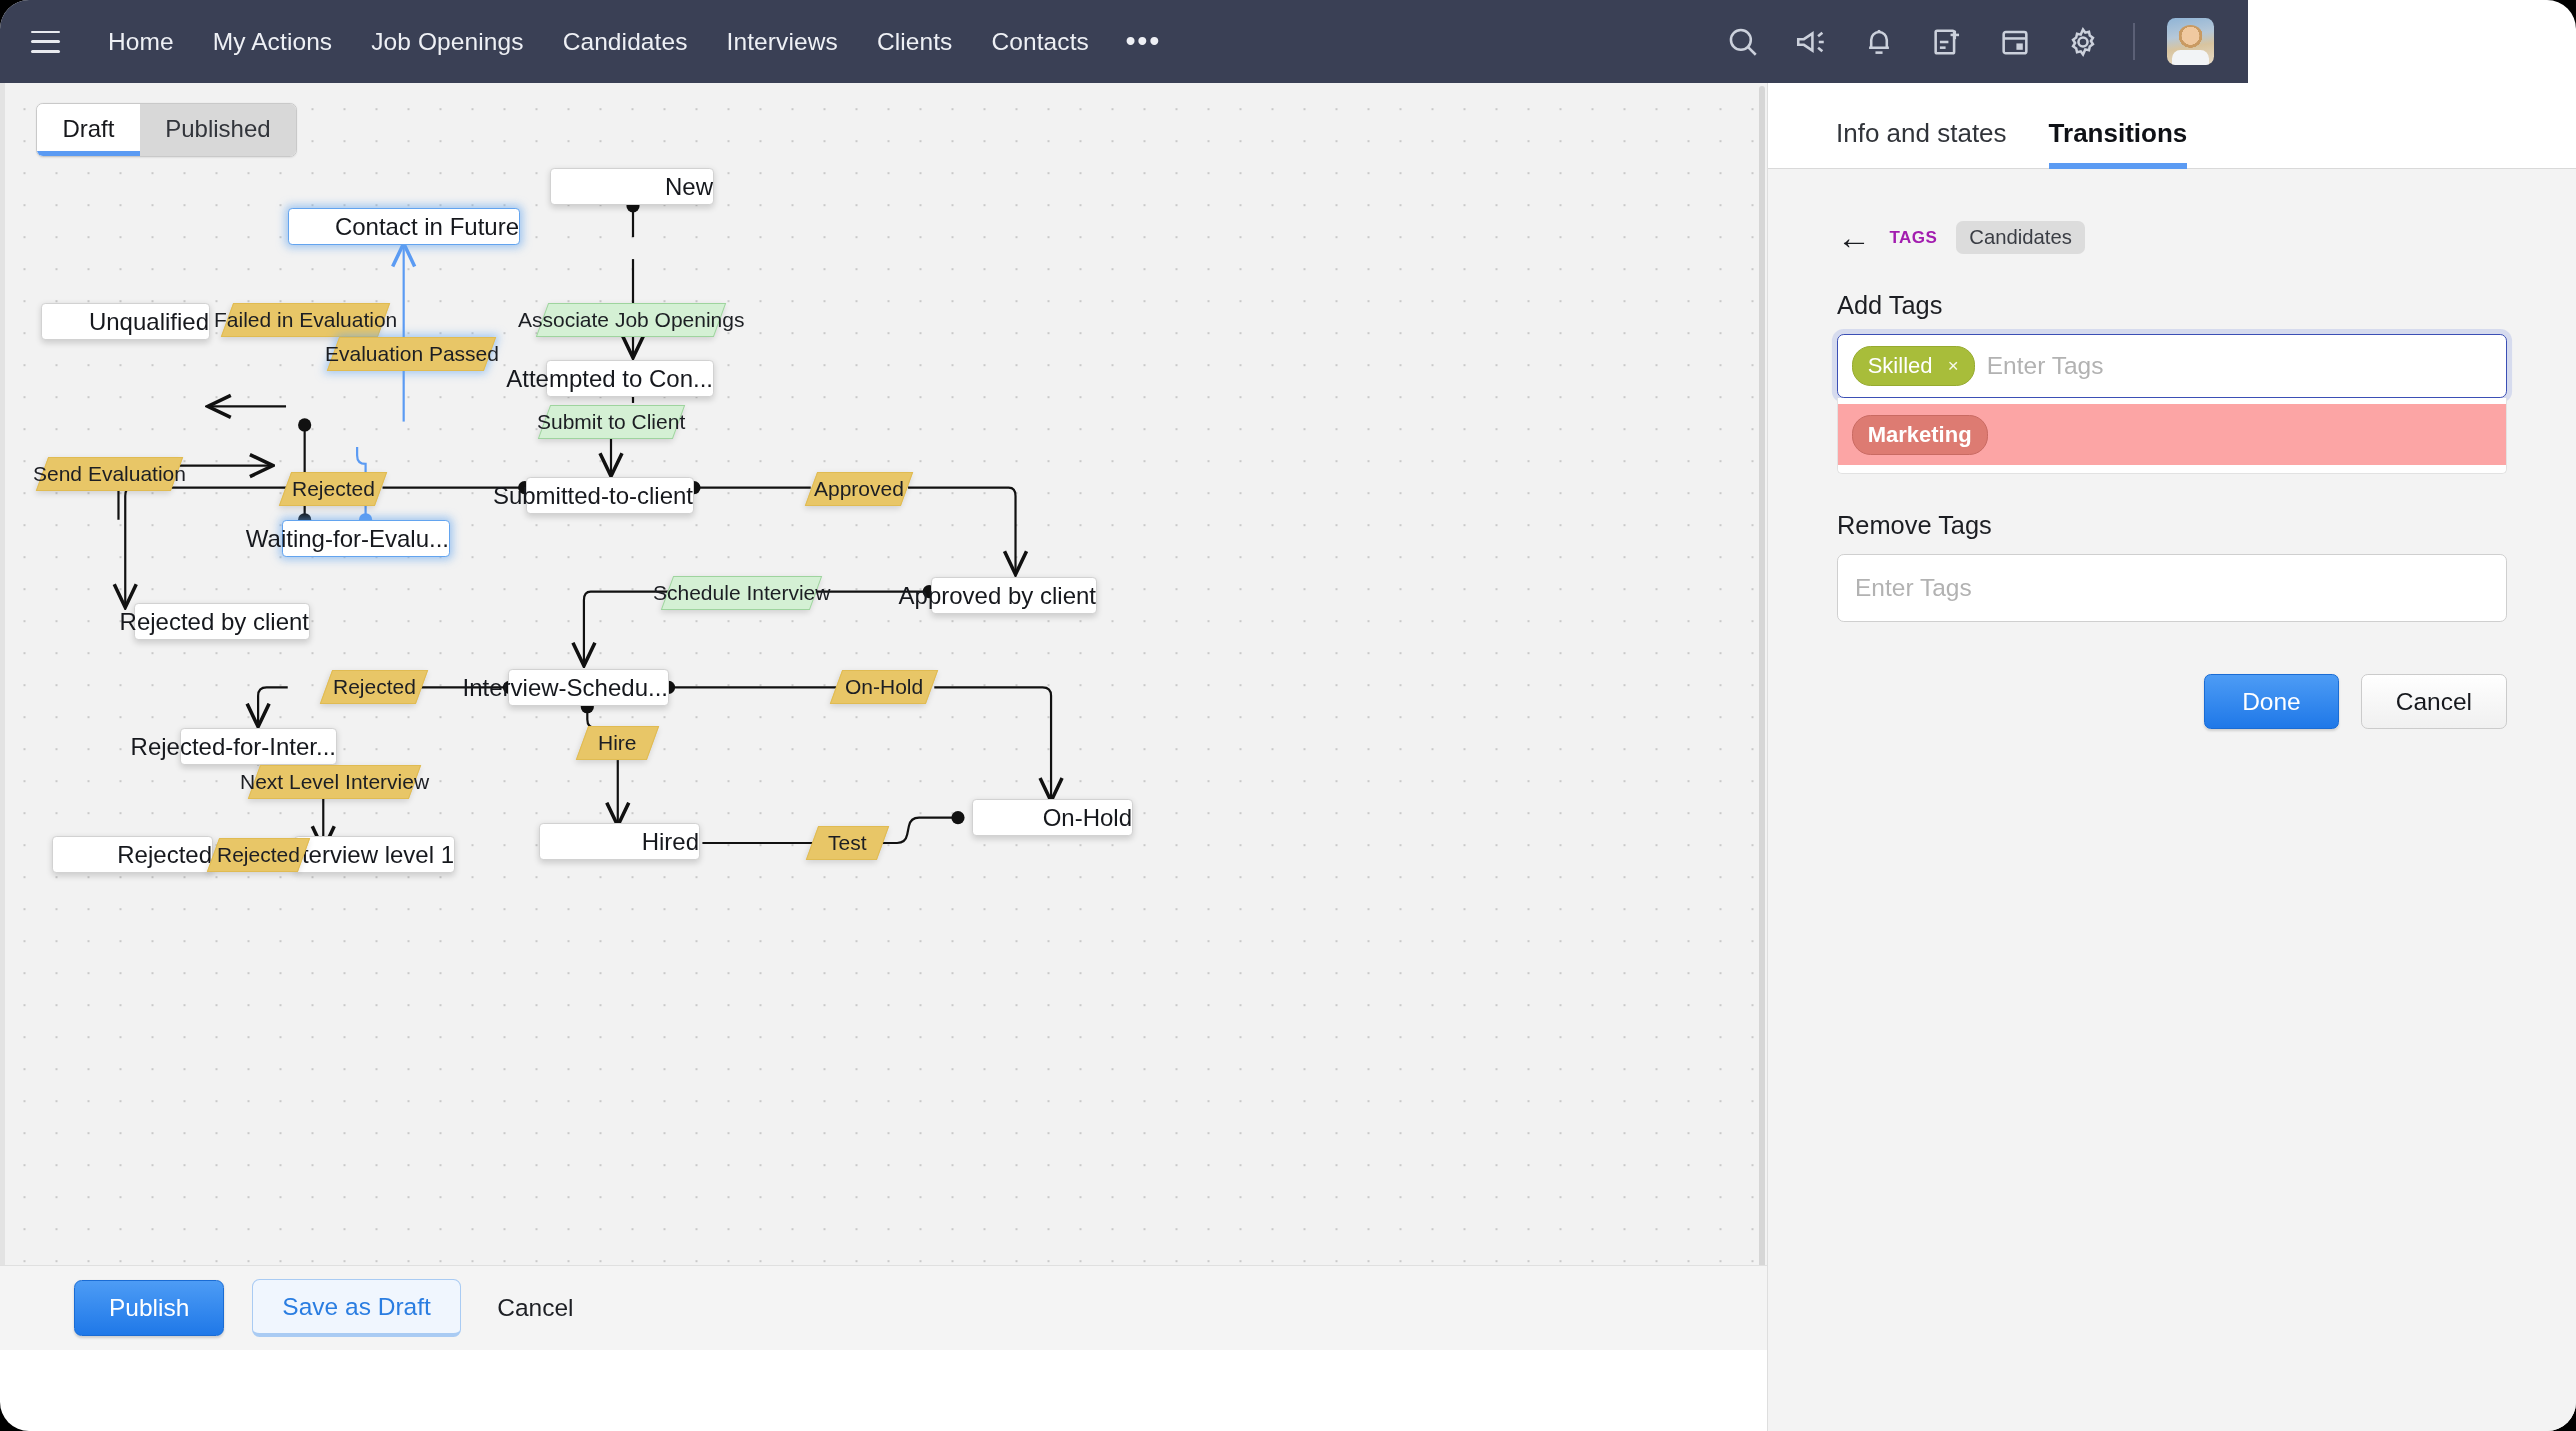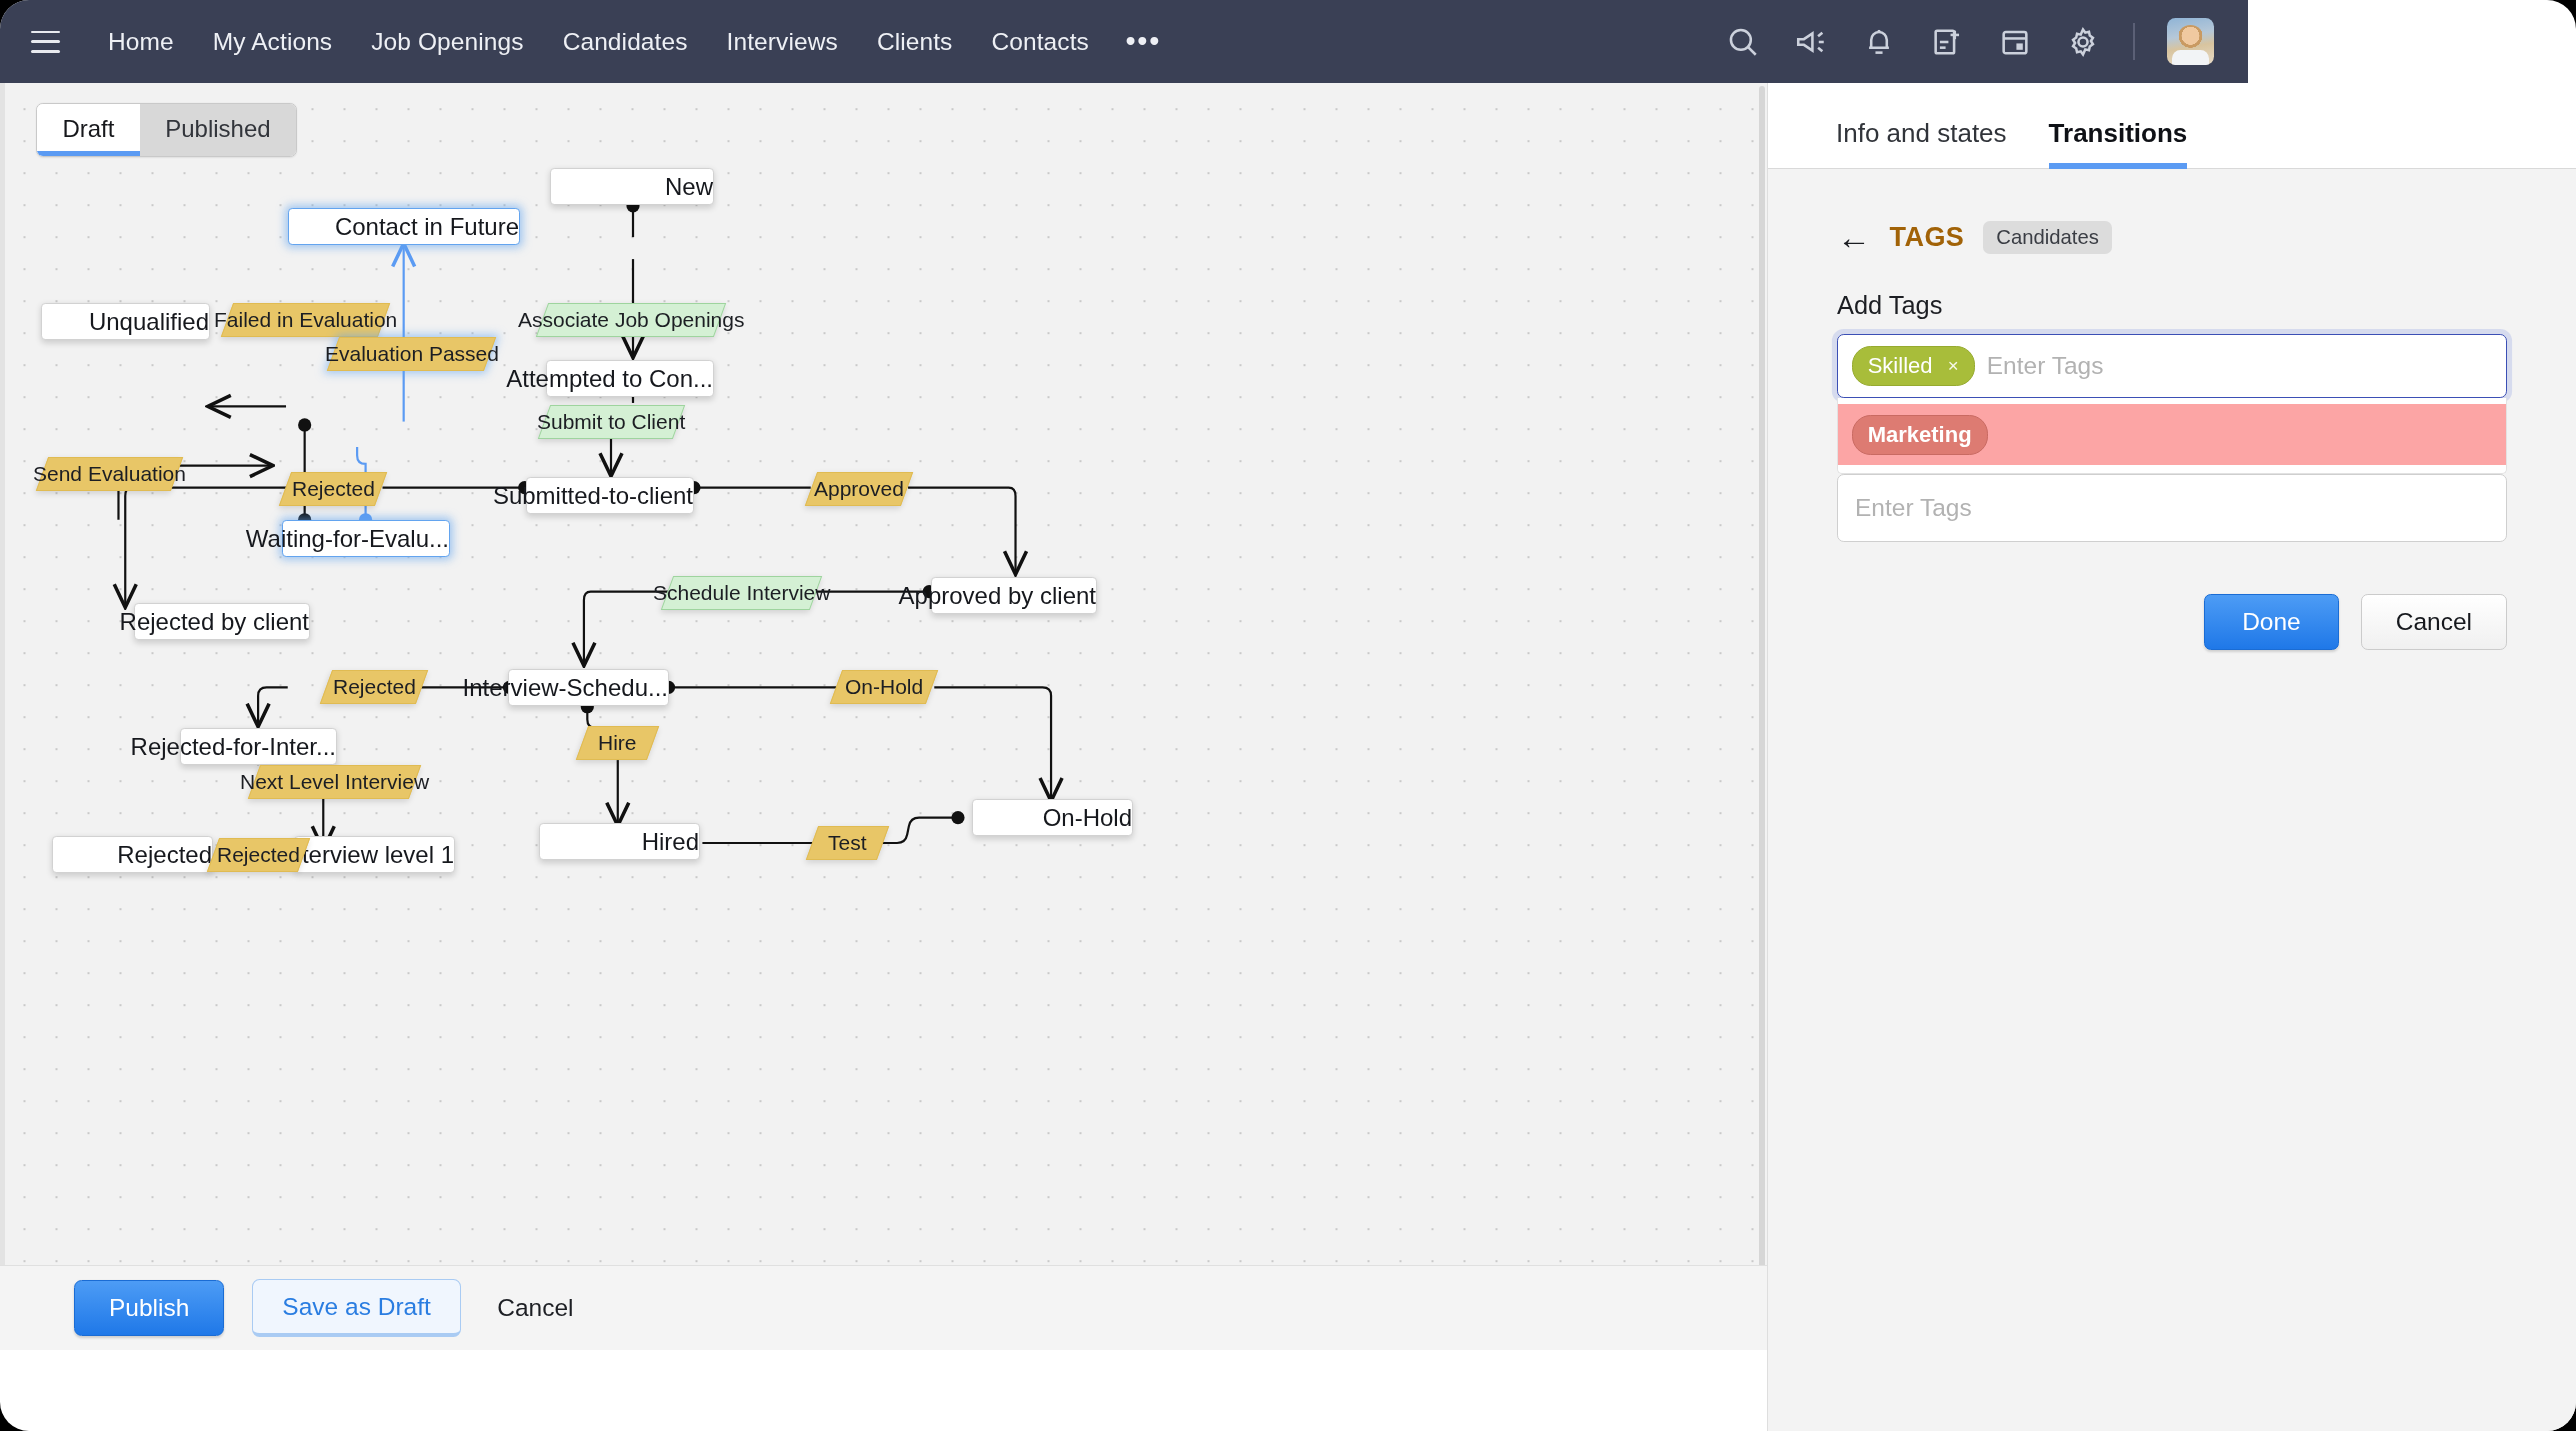--- a/index.html
+++ b/index.html
@@ -141,21 +141,21 @@
   .ptab {
     font-size:26px; color:#31343a; padding-bottom: 18.6px; cursor:pointer; position:relative;
   }
   .ptab.active { color:#0f1116; font-weight:bold; }
   .ptab.active::after {
     content:""; position:absolute; left:0; right:0; bottom:-0.8px; height:6px; background:#5b9bf3;
   }
   #panel-body { padding: 0 69px; }
   #tags-header { display:flex; align-items:center; gap:18.6px; padding-top: 52px; }
   #back-arrow { font-size:34px; color:#1a1c21; line-height:.9; cursor:pointer; }
-  #tags-title { font-size:27px; font-weight:bold; color:#a16207; letter-spacing:0.4px; }
+  #tags-title { font-size:17px; font-weight:bold; color:#a21caf; letter-spacing:0.4px; }
   #tags-entity { background:#dcdcdc; color:#3a3d44; font-size:20.3px; padding:5.1px 13.5px; border-radius:6.8px; }
   .field-label { font-size:25.4px; color:#1c1e23; margin-top: 37px; margin-bottom: 13.5px; }
   #add-tags-box {
     border: 1.7px solid #3b4fb5; border-radius:6.8px; background:#fff; height: 64px;
     display:flex; align-items:center; padding: 0 13.5px; gap: 12px;
     box-shadow: 0 0 0 5.1px rgba(150,165,230,.30);
   }
   .chip {
     display:flex; align-items:center; gap:15.2px; border-radius:18.6px;
     color:#fff; font-size:22px; padding: 6px 15.2px; cursor:pointer;
@@ -486,20 +486,21 @@
       </div>
 
       <div id="suggest-list">
         <div id="suggest-row">
           <div class="chip salmon">
             <span>Marketing</span>
           </div>
         </div>
       </div>
 
+      <div class="field-label">Remove Tags</div>
 
       <div id="remove-tags-box">
         <div class="ghost-input">Enter Tags</div>
       </div>
 
       <div id="panel-buttons">
         <div id="btn-done">Done</div>
         <div id="btn-pcancel">Cancel</div>
       </div>
 

